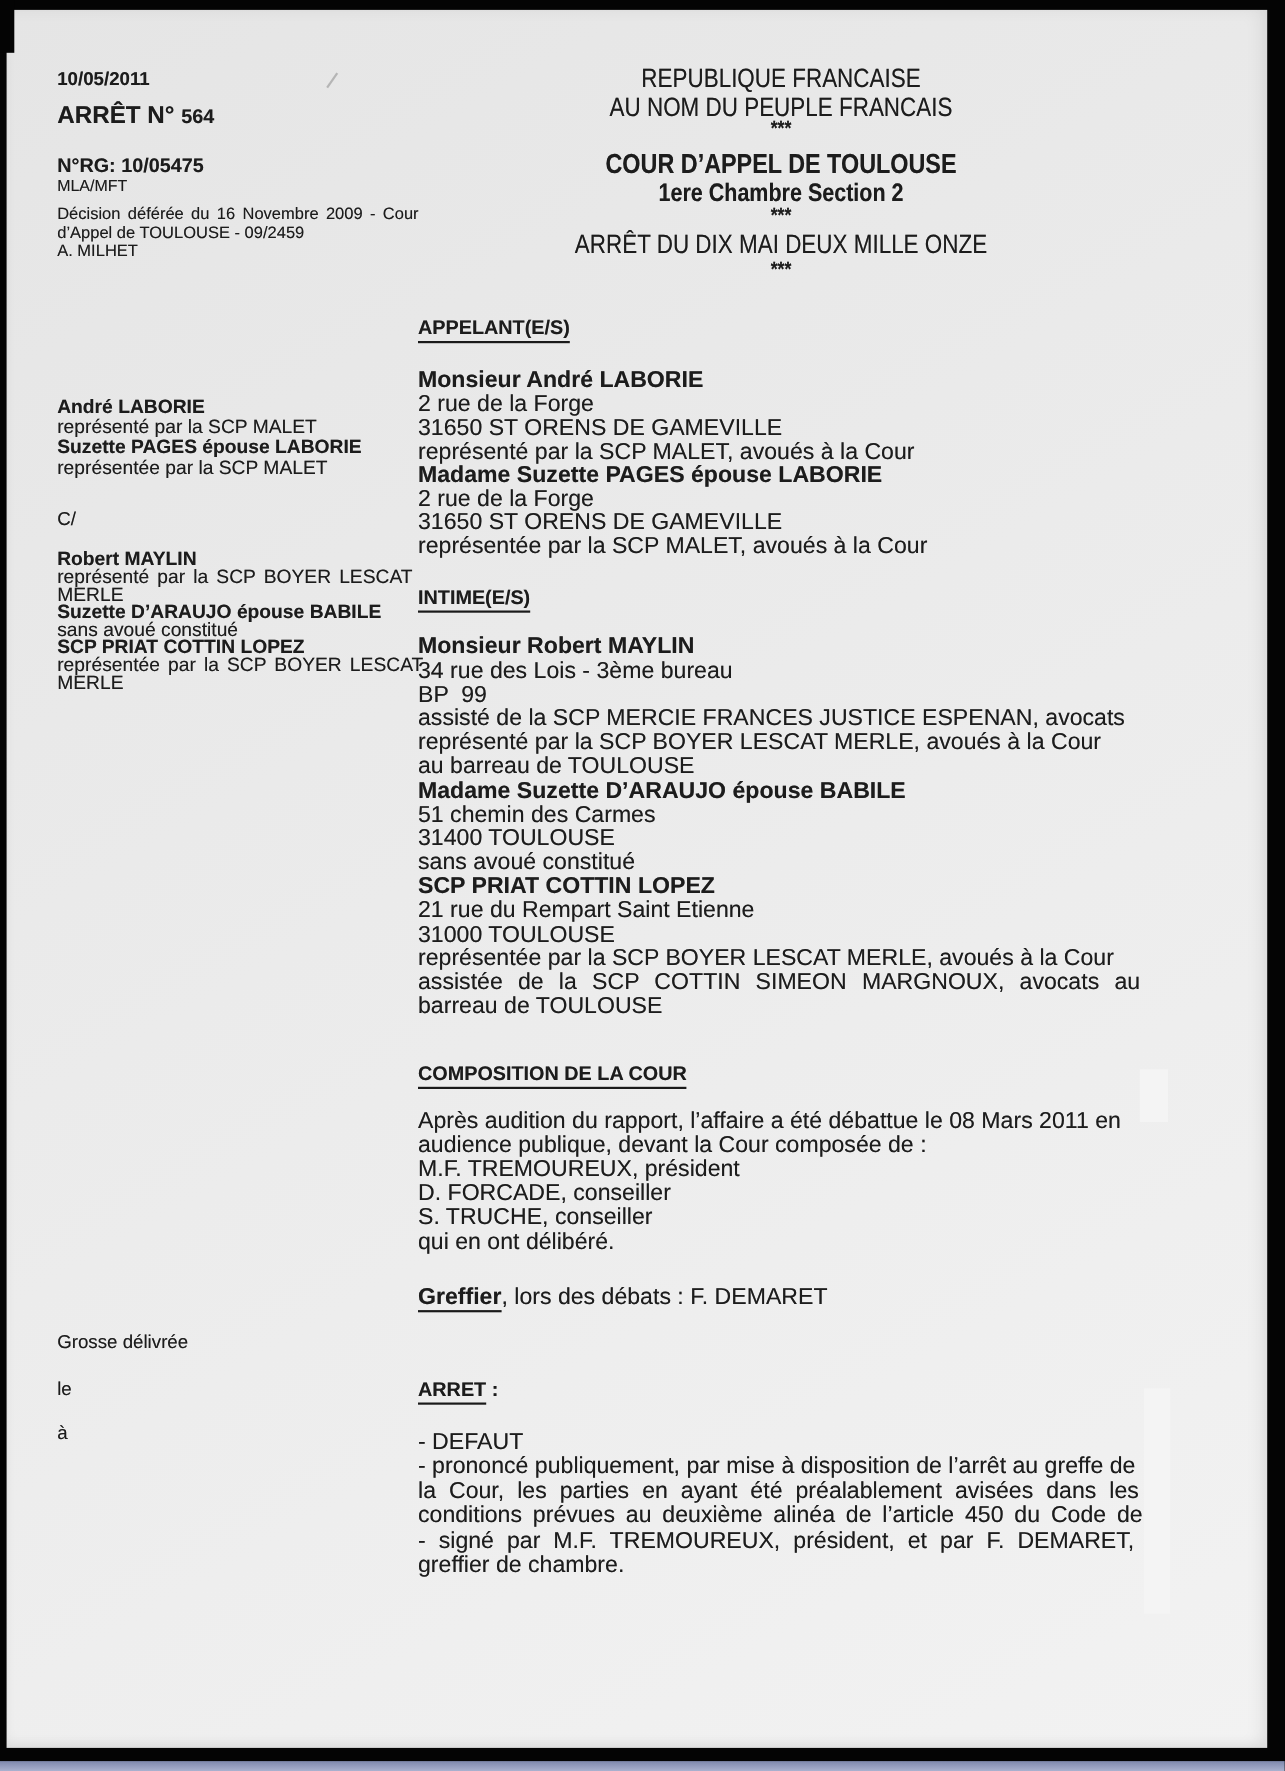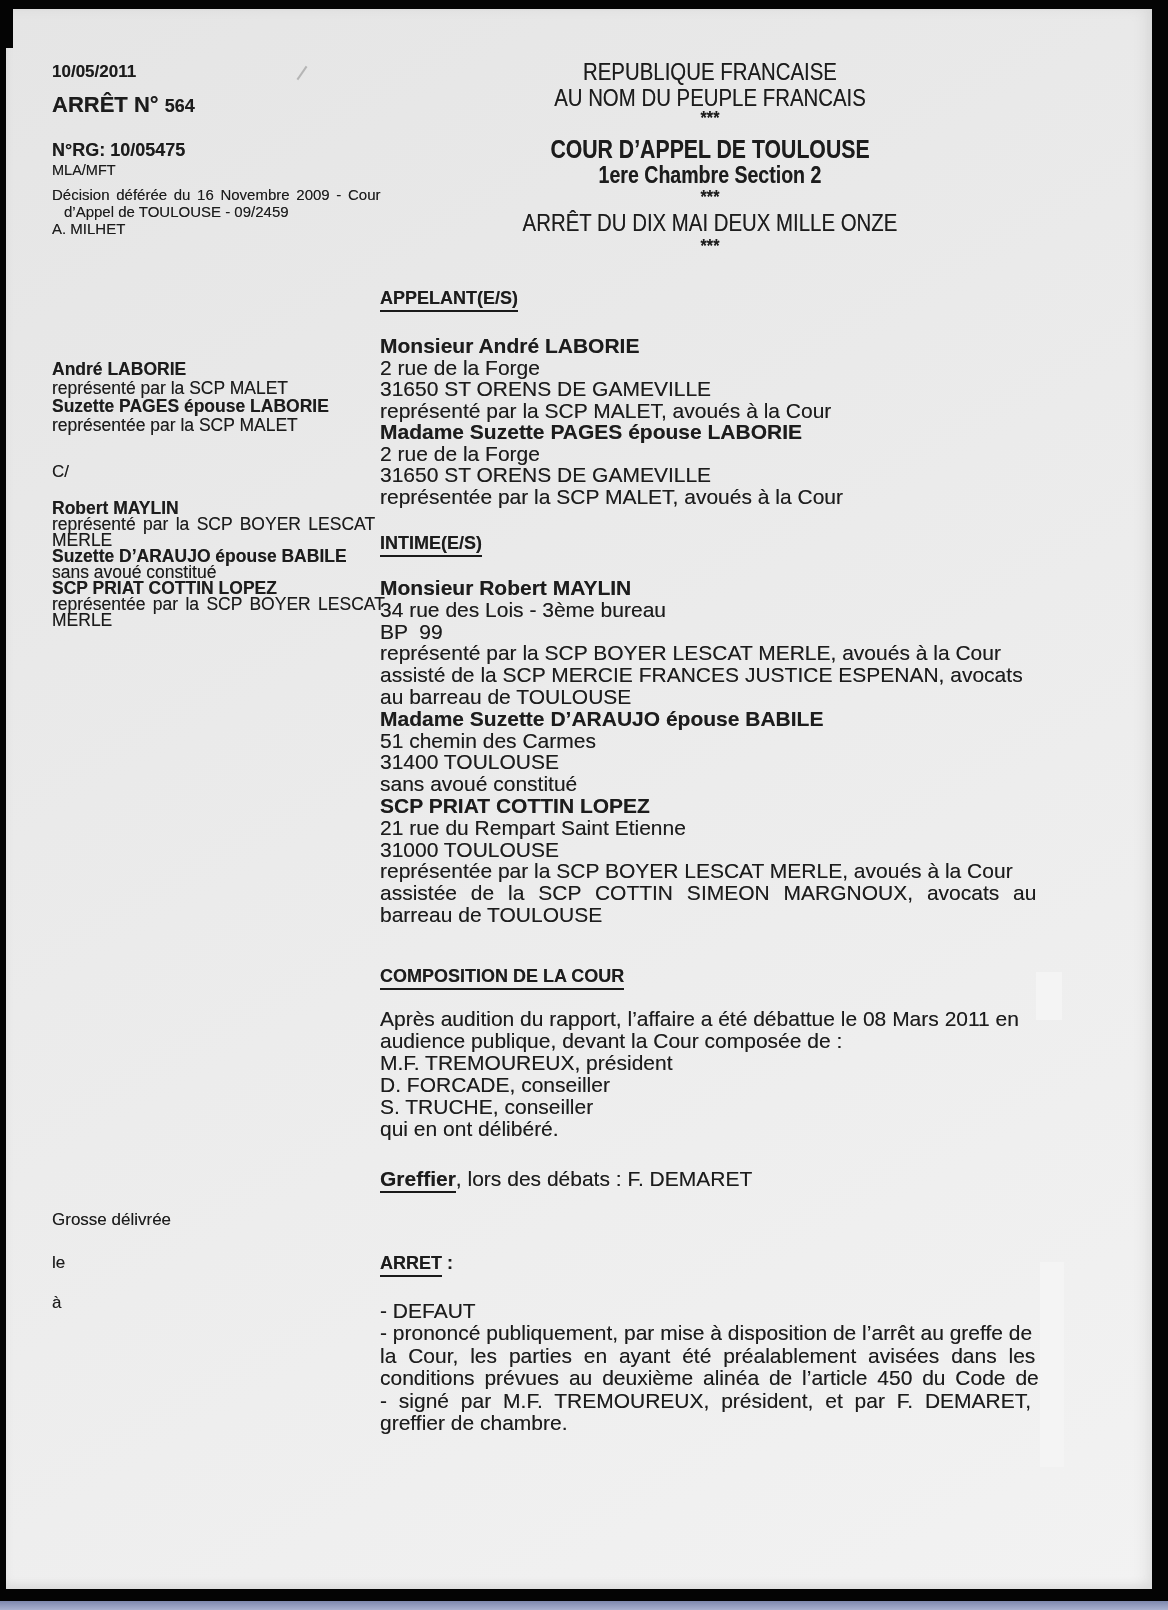--- a/index.html
+++ b/index.html
@@ -27,21 +27,21 @@
   .ws6{word-spacing:6px;}
   .ws8{word-spacing:8px;}
   body *{text-shadow:0 0 .4px rgba(25,25,25,.5);}
   
   .ref-date{left:52px;top:62px;font-size:17px;}
   .ref-arret{left:52px;top:92px;font-size:22px;}
   .ref-arret .num{font-size:18px;}
   .ref-rg{left:52px;top:140px;font-size:18px;}
   .ref-clerk{left:52px;top:162px;font-size:14.5px;}
   .ref-dec1{left:52px;top:186px;font-size:15px;}
-  .ref-dec2{left:64px;top:203px;font-size:15px;}
+  .ref-dec2{left:52px;top:203px;font-size:15px;}
   .ref-mag{left:52px;top:220px;font-size:15px;}
   
   .hc{left:380px;top:58px;width:660px;transform:scaleX(.85);transform-origin:50% 0;}
   .hc > div{position:absolute;width:100%;text-align:center;white-space:pre;}
   .hc-rep{top:0;font-size:24px;}
   .hc-peu{top:26px;font-size:24px;}
   .hc-s1{top:49px;font-size:19px;font-weight:700;}
   .hc-court{top:77px;font-size:25px;font-weight:700;}
   .hc-cham{top:104px;font-size:23px;font-weight:700;}
   .hc-s2{top:128px;font-size:19px;font-weight:700;}
@@ -130,22 +130,22 @@
   <div class="ln">2 rue de la Forge</div>
   <div class="ln">31650 ST ORENS DE GAMEVILLE</div>
   <div class="ln">représentée par la SCP MALET, avoués à la Cour</div>
 </div>
 
 <div class="abs h-int hd"><span class="u">INTIME(E/S)</span></div>
 <div class="abs bk-int mc">
   <div class="ln b">Monsieur Robert MAYLIN</div>
   <div class="ln">34 rue des Lois - 3ème bureau</div>
   <div class="ln">BP  99</div>
+  <div class="ln">assisté de la SCP MERCIE FRANCES JUSTICE ESPENAN, avocats</div>
   <div class="ln">représenté par la SCP BOYER LESCAT MERLE, avoués à la Cour</div>
-  <div class="ln">assisté de la SCP MERCIE FRANCES JUSTICE ESPENAN, avocats</div>
   <div class="ln">au barreau de TOULOUSE</div>
   <div class="ln b">Madame Suzette D’ARAUJO épouse BABILE</div>
   <div class="ln">51 chemin des Carmes</div>
   <div class="ln">31400 TOULOUSE</div>
   <div class="ln">sans avoué constitué</div>
   <div class="ln b">SCP PRIAT COTTIN LOPEZ</div>
   <div class="ln">21 rue du Rempart Saint Etienne</div>
   <div class="ln">31000 TOULOUSE</div>
   <div class="ln">représentée par la SCP BOYER LESCAT MERLE, avoués à la Cour</div>
   <div class="ln ws8">assistée de la SCP COTTIN SIMEON MARGNOUX, avocats au</div>

